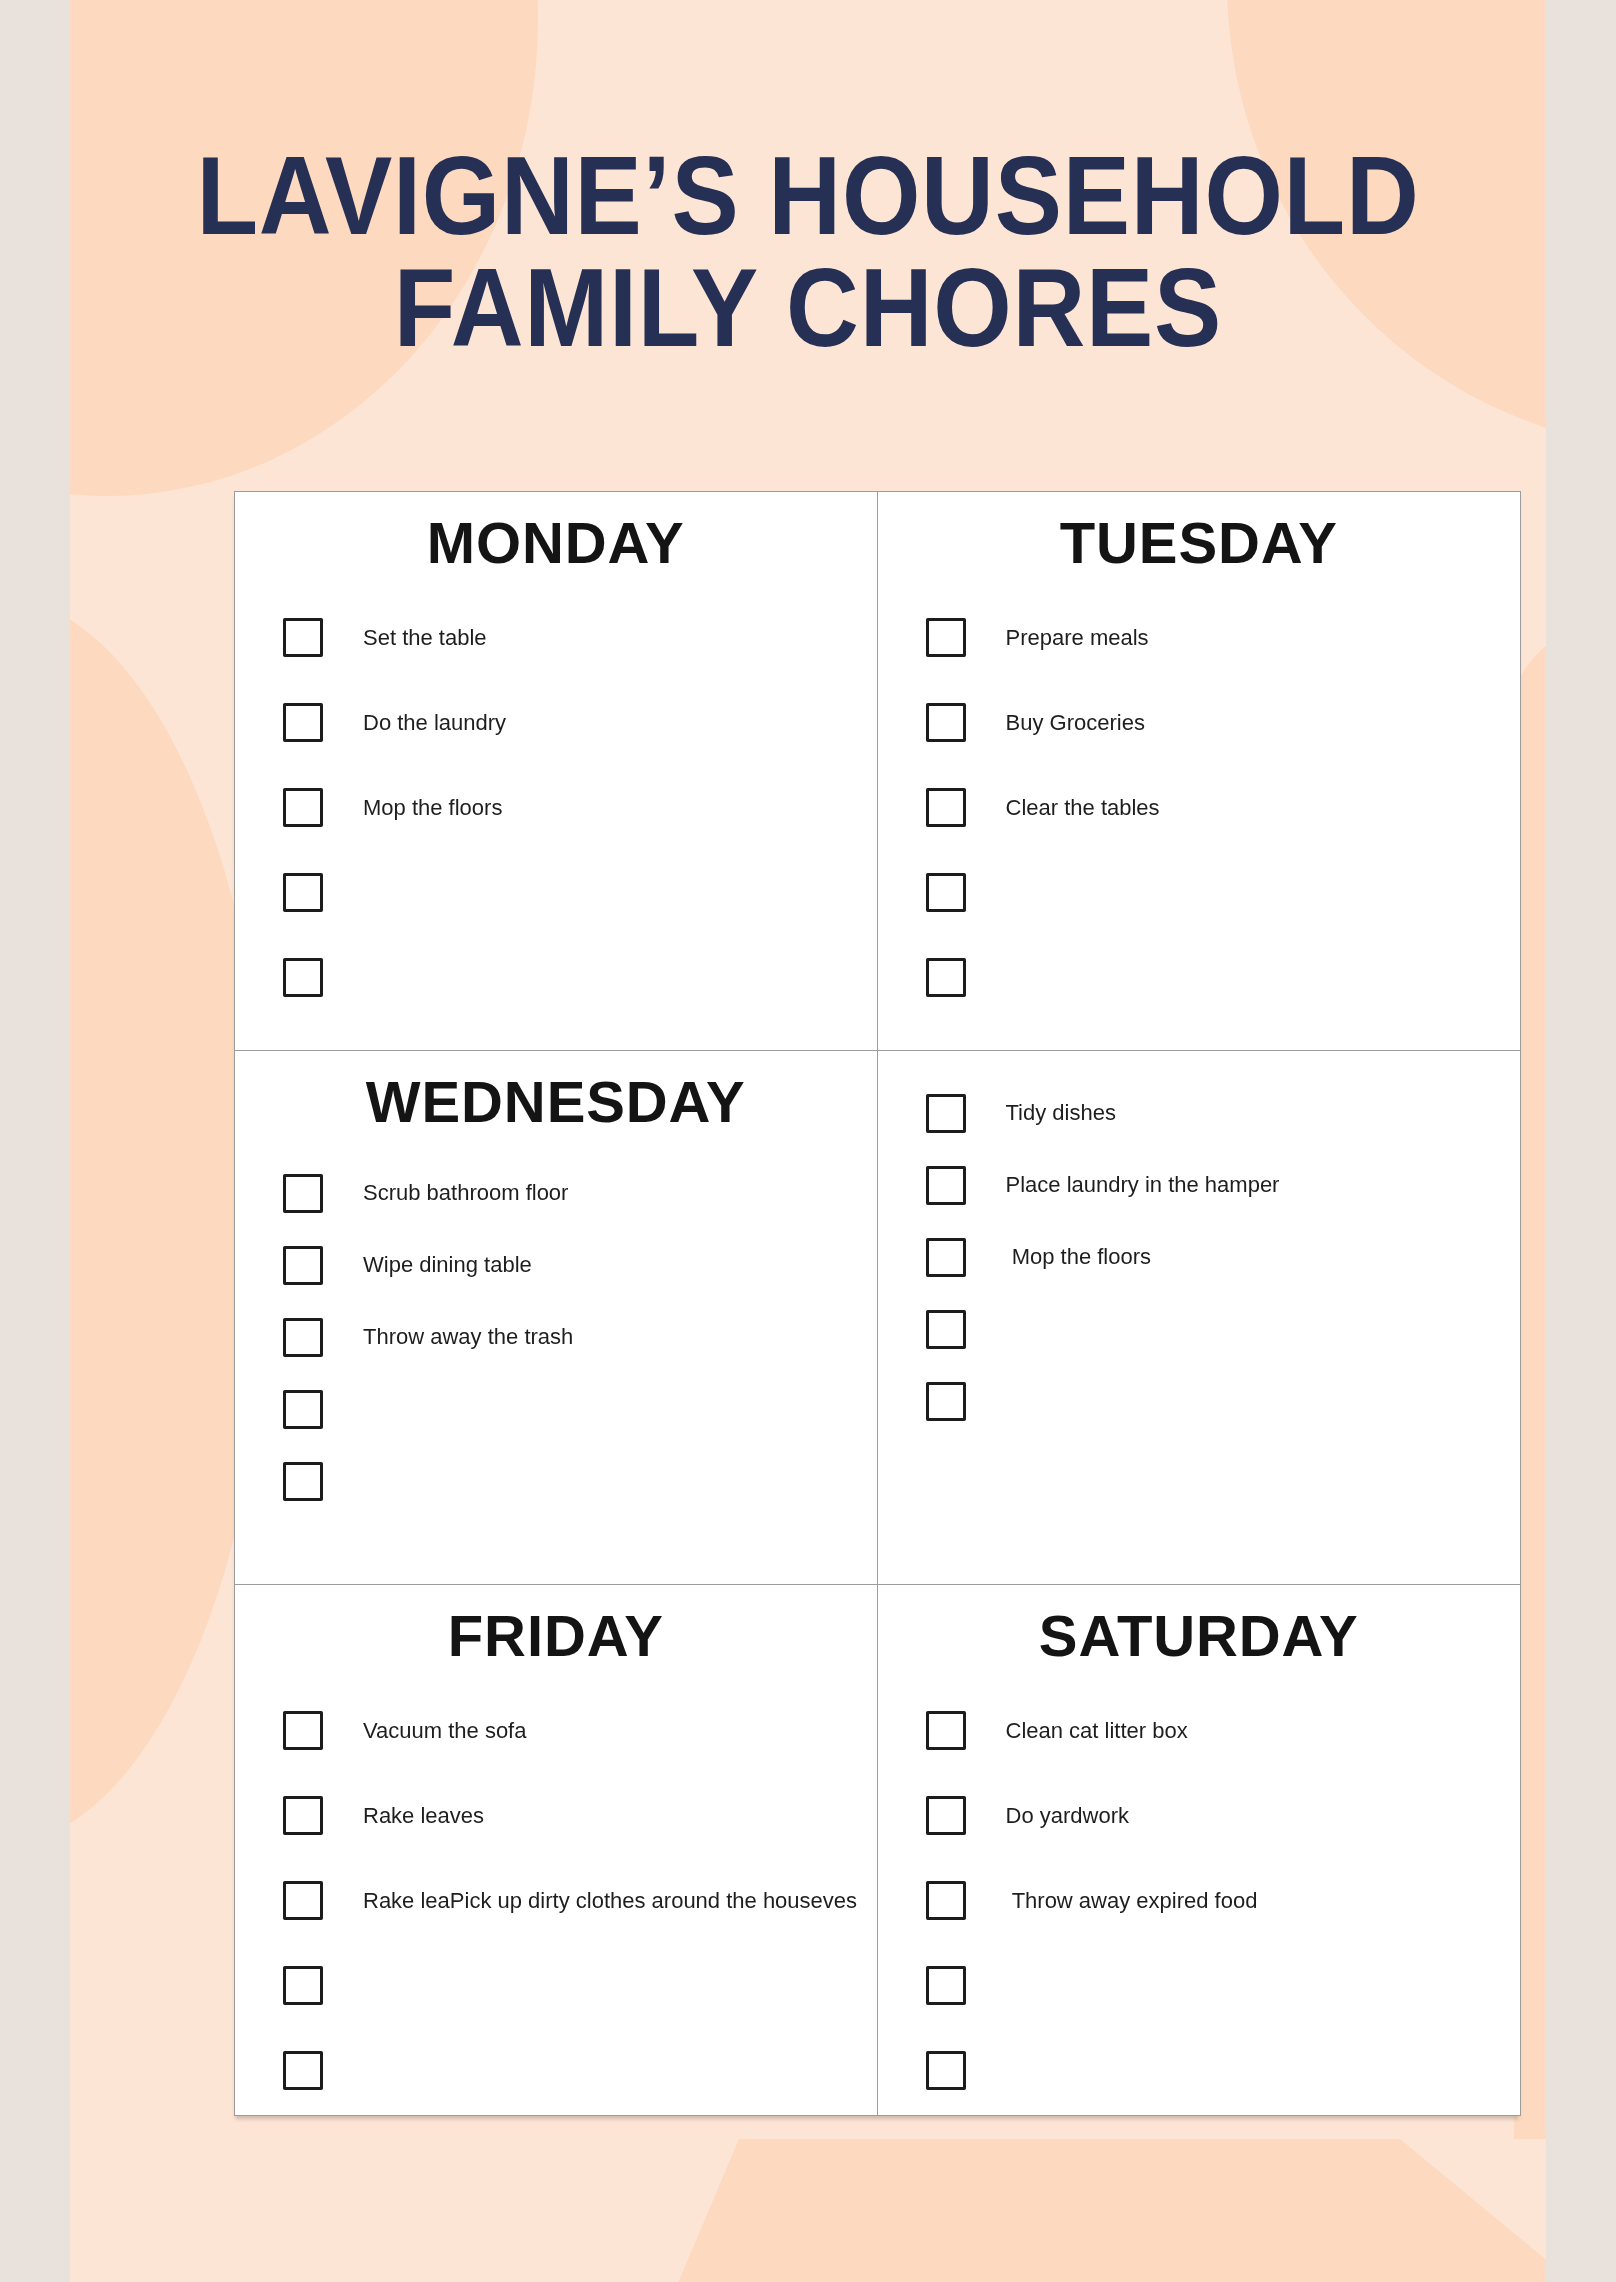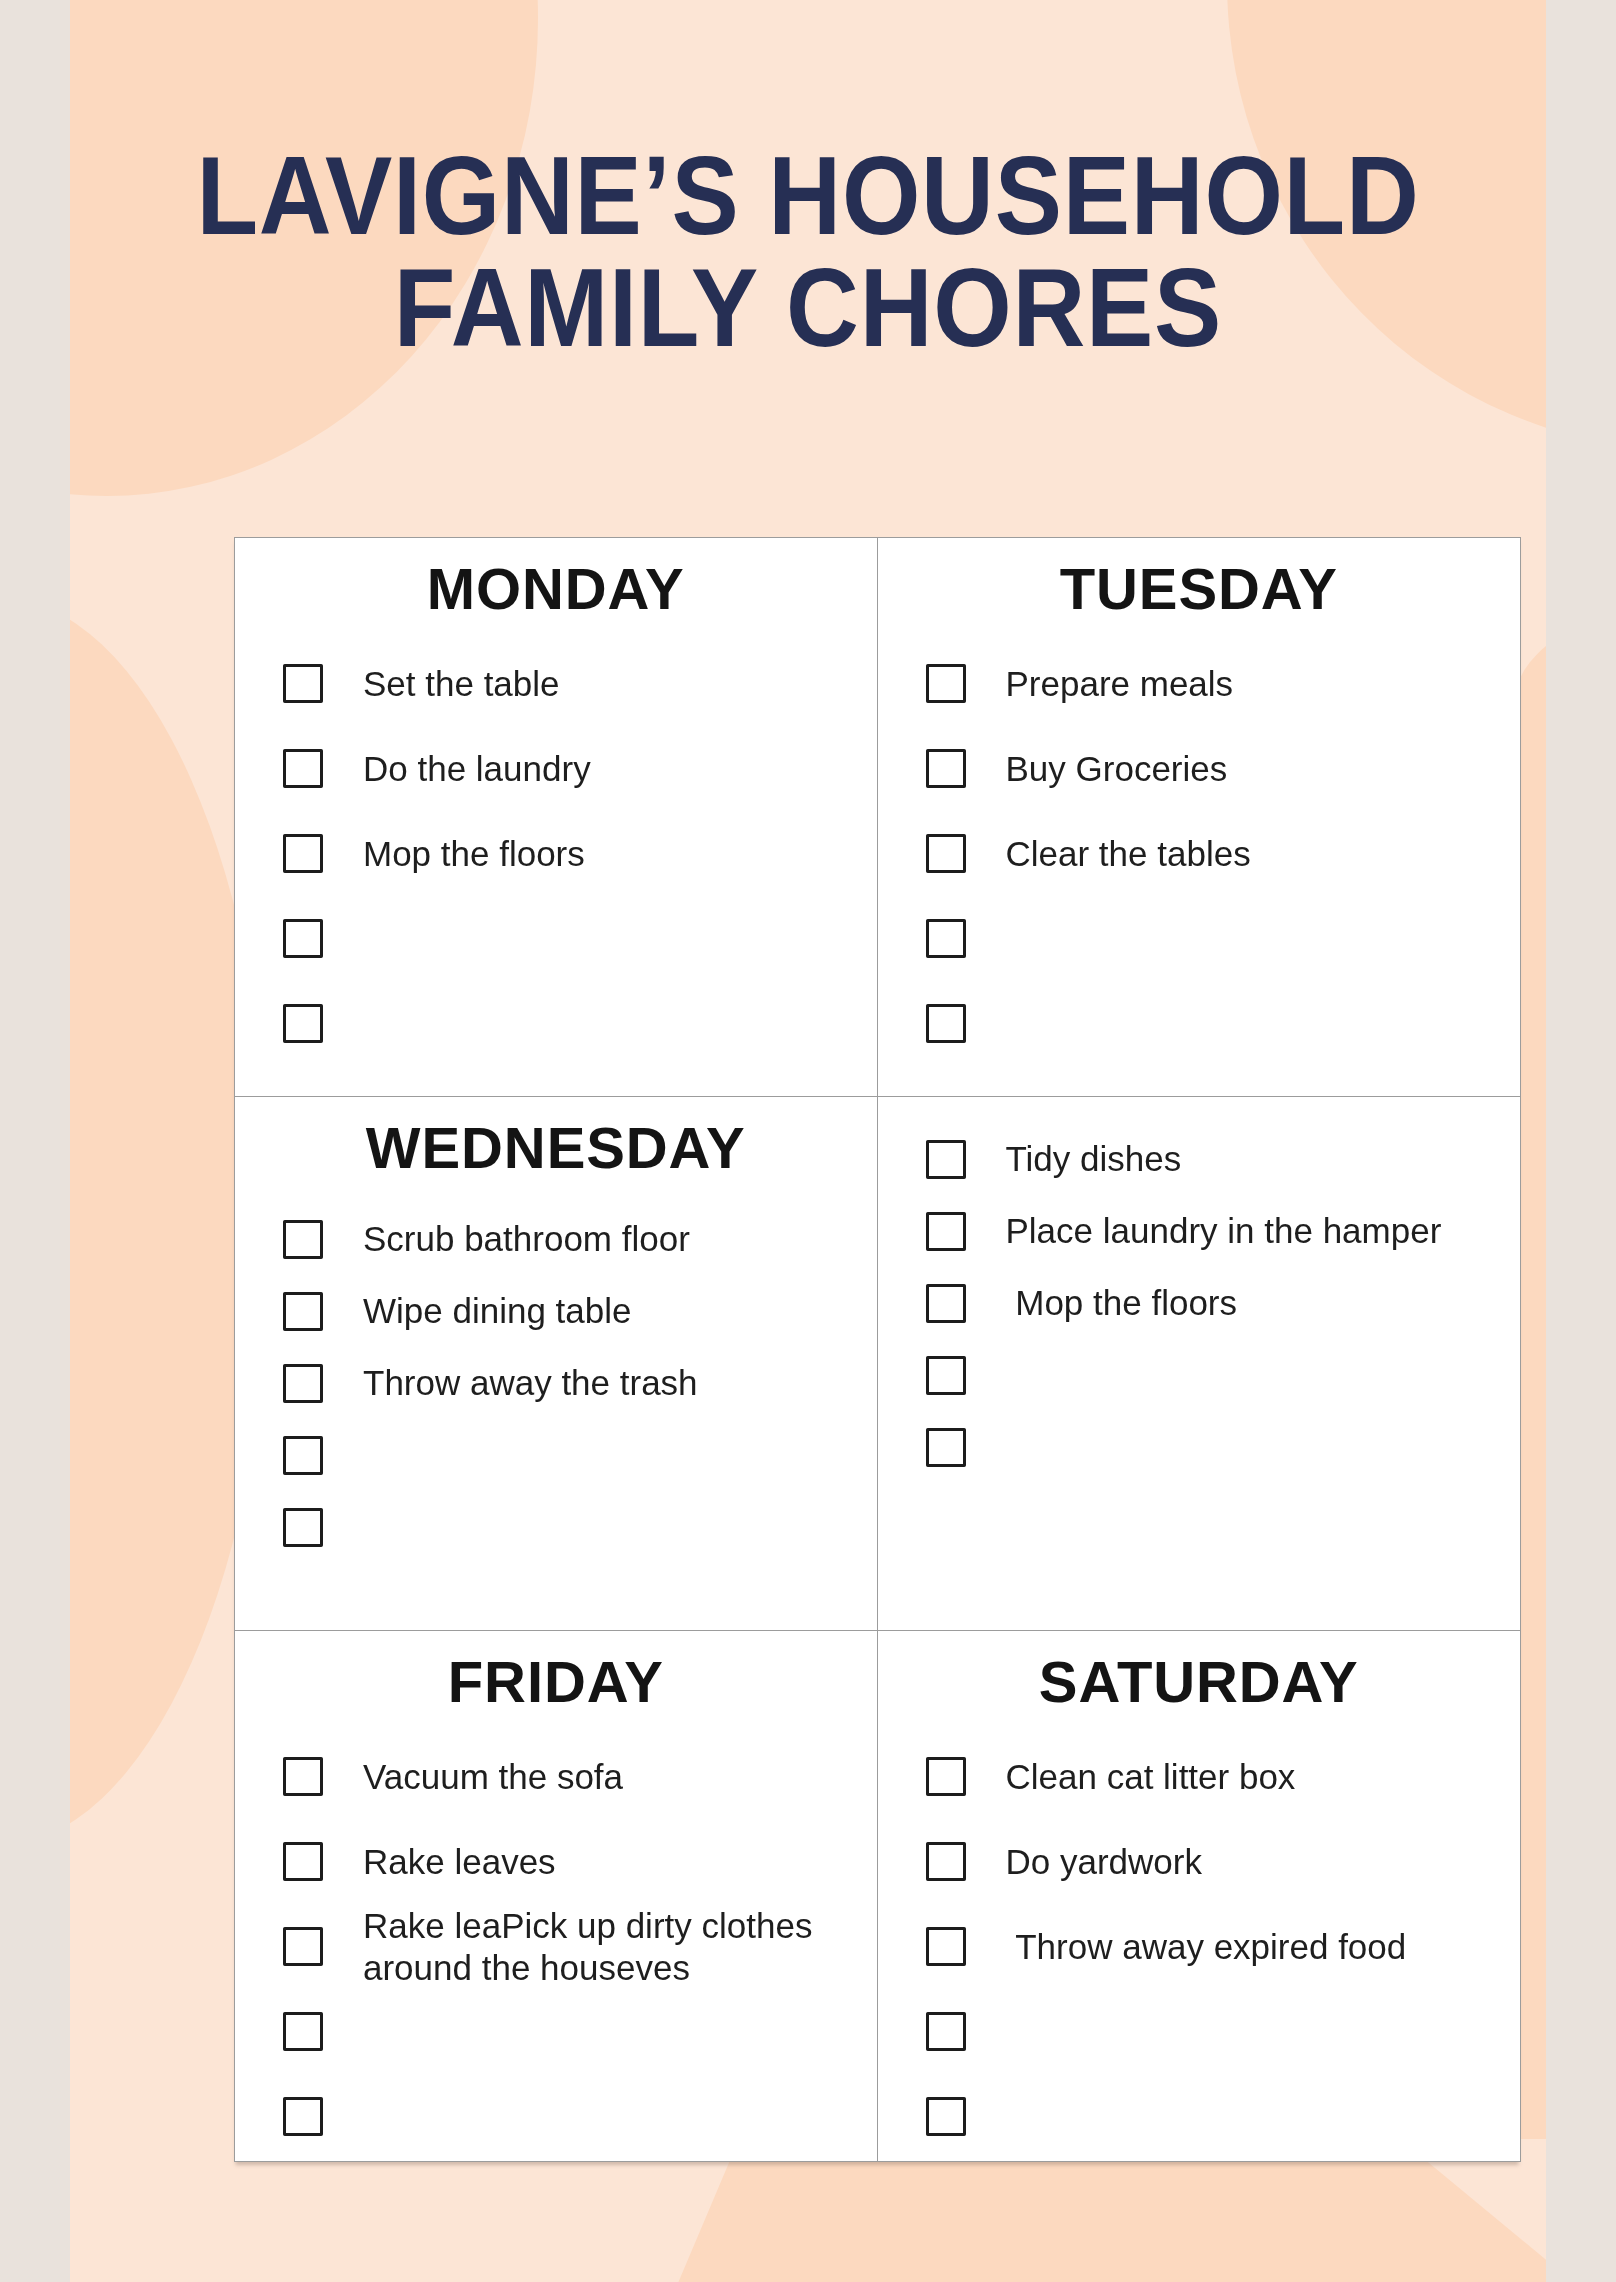--- a/index.html
+++ b/index.html
@@ -38,21 +38,21 @@
     font-size: 112px;
     line-height: 112px;
     letter-spacing: 0.9px;
     color: #262f54;
     transform: scaleX(0.9);
   }
 
   
   .grid {
     position: absolute;
-    left: 164px; top: 537px;
+    left: 164px; top: 491px;
     width: 1287px; height: 1625px;
     z-index: 1;
     display: grid;
     grid-template-columns: 1fr 1fr;
     grid-template-rows: 559px 534px auto;
     background: #ffffff;
     border: 1.8px solid #9c9c9c;
     box-shadow: 0 4.6px 3.7px -1.8px rgba(125, 104, 92, 0.35);
   }
   .cell {
@@ -81,21 +81,21 @@
   .checkbox {
     flex: 0 0 auto;
     width: 40px; height: 39px;
     border: 3.7px solid #1c1c1c;
     border-radius: 1.8px;
     background: #ffffff;
     margin-right: 40px;
     cursor: pointer;
   }
   .chore-label {
-    font-size: 35px;
+    font-size: 22px;
     line-height: 1.18;
     color: #1e1e1e;
     max-width: 514px;
     white-space: pre-wrap;
   }
   .chore-label.narrow { max-width: 496px; }
 </style>
 </head>
 <body>
 

